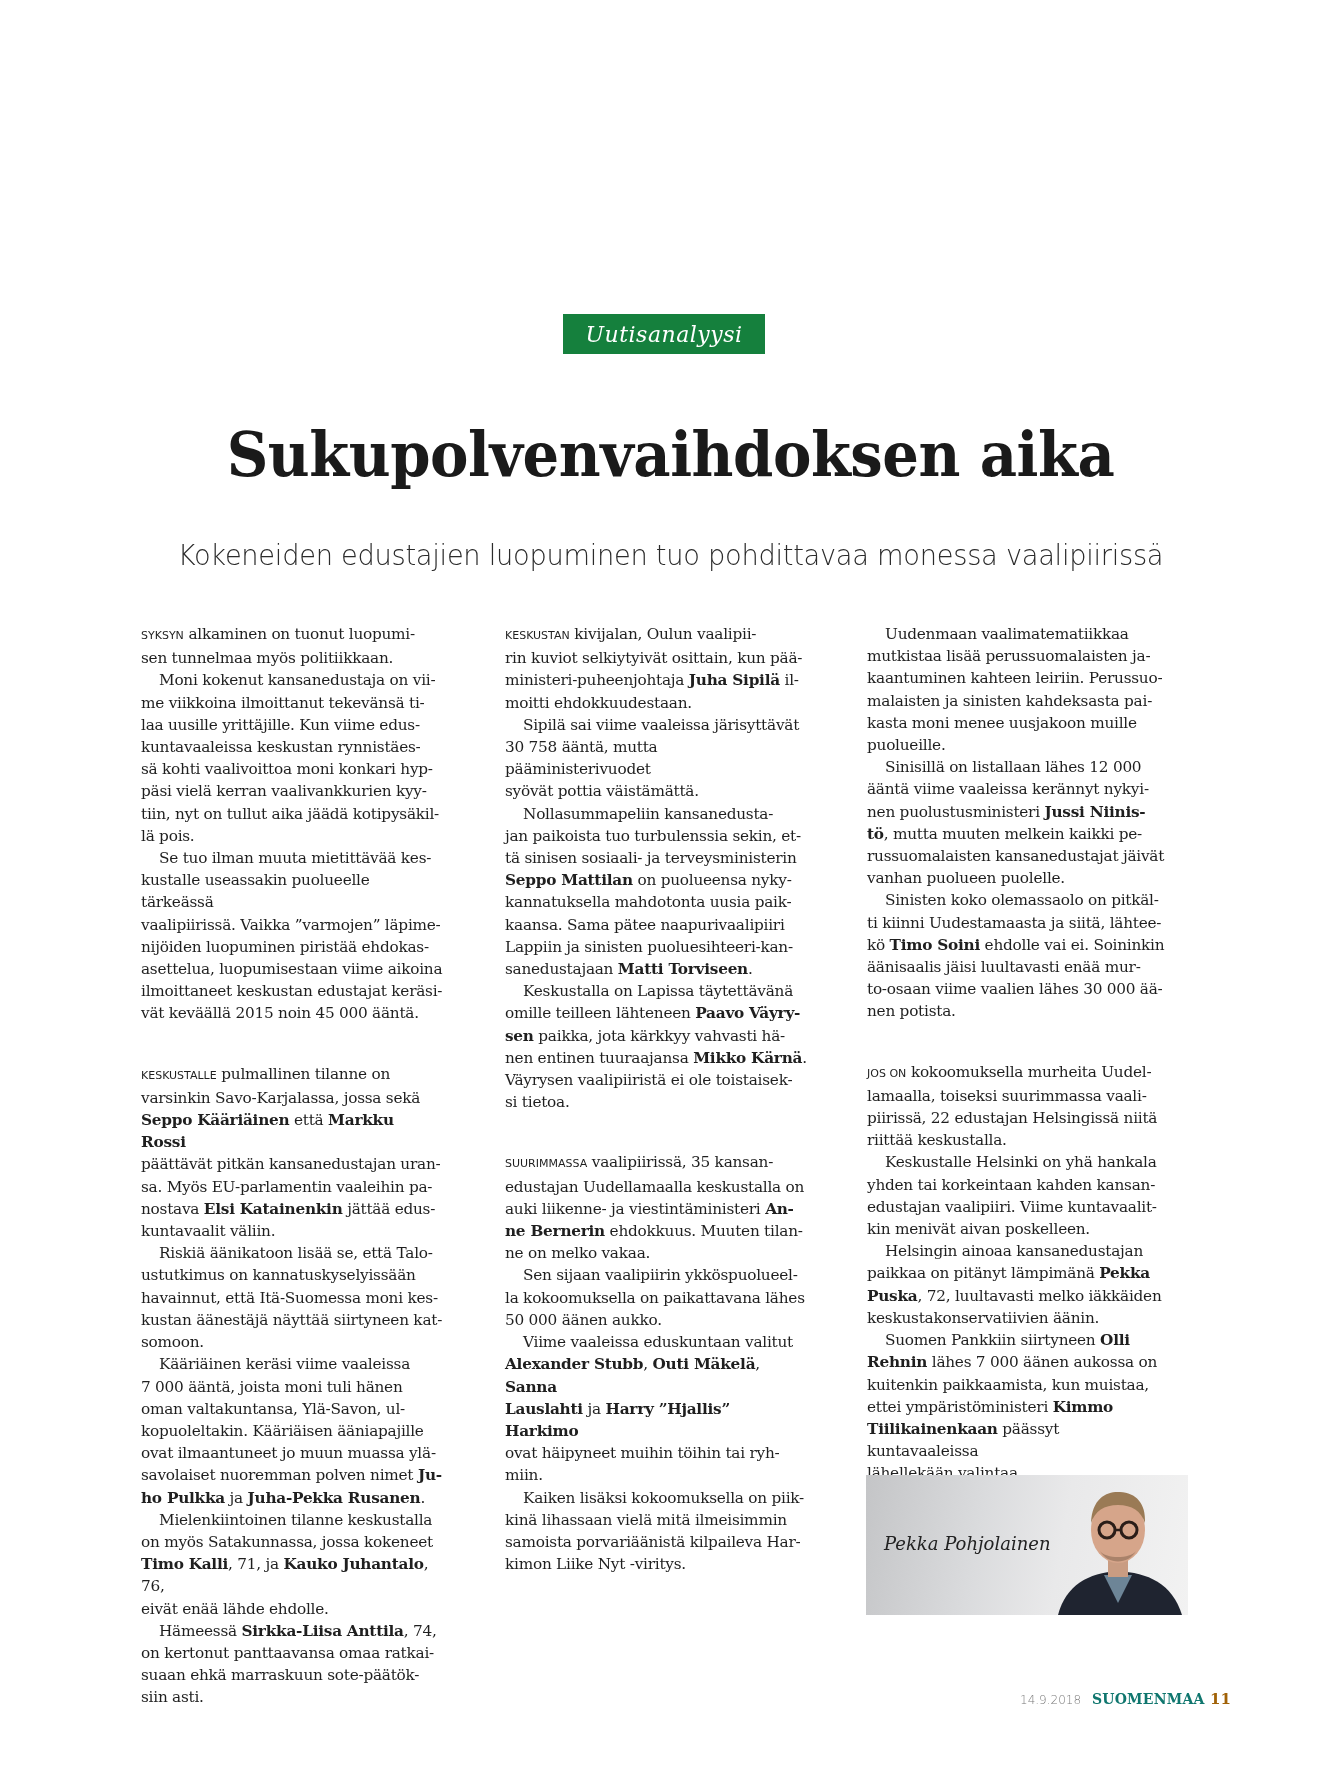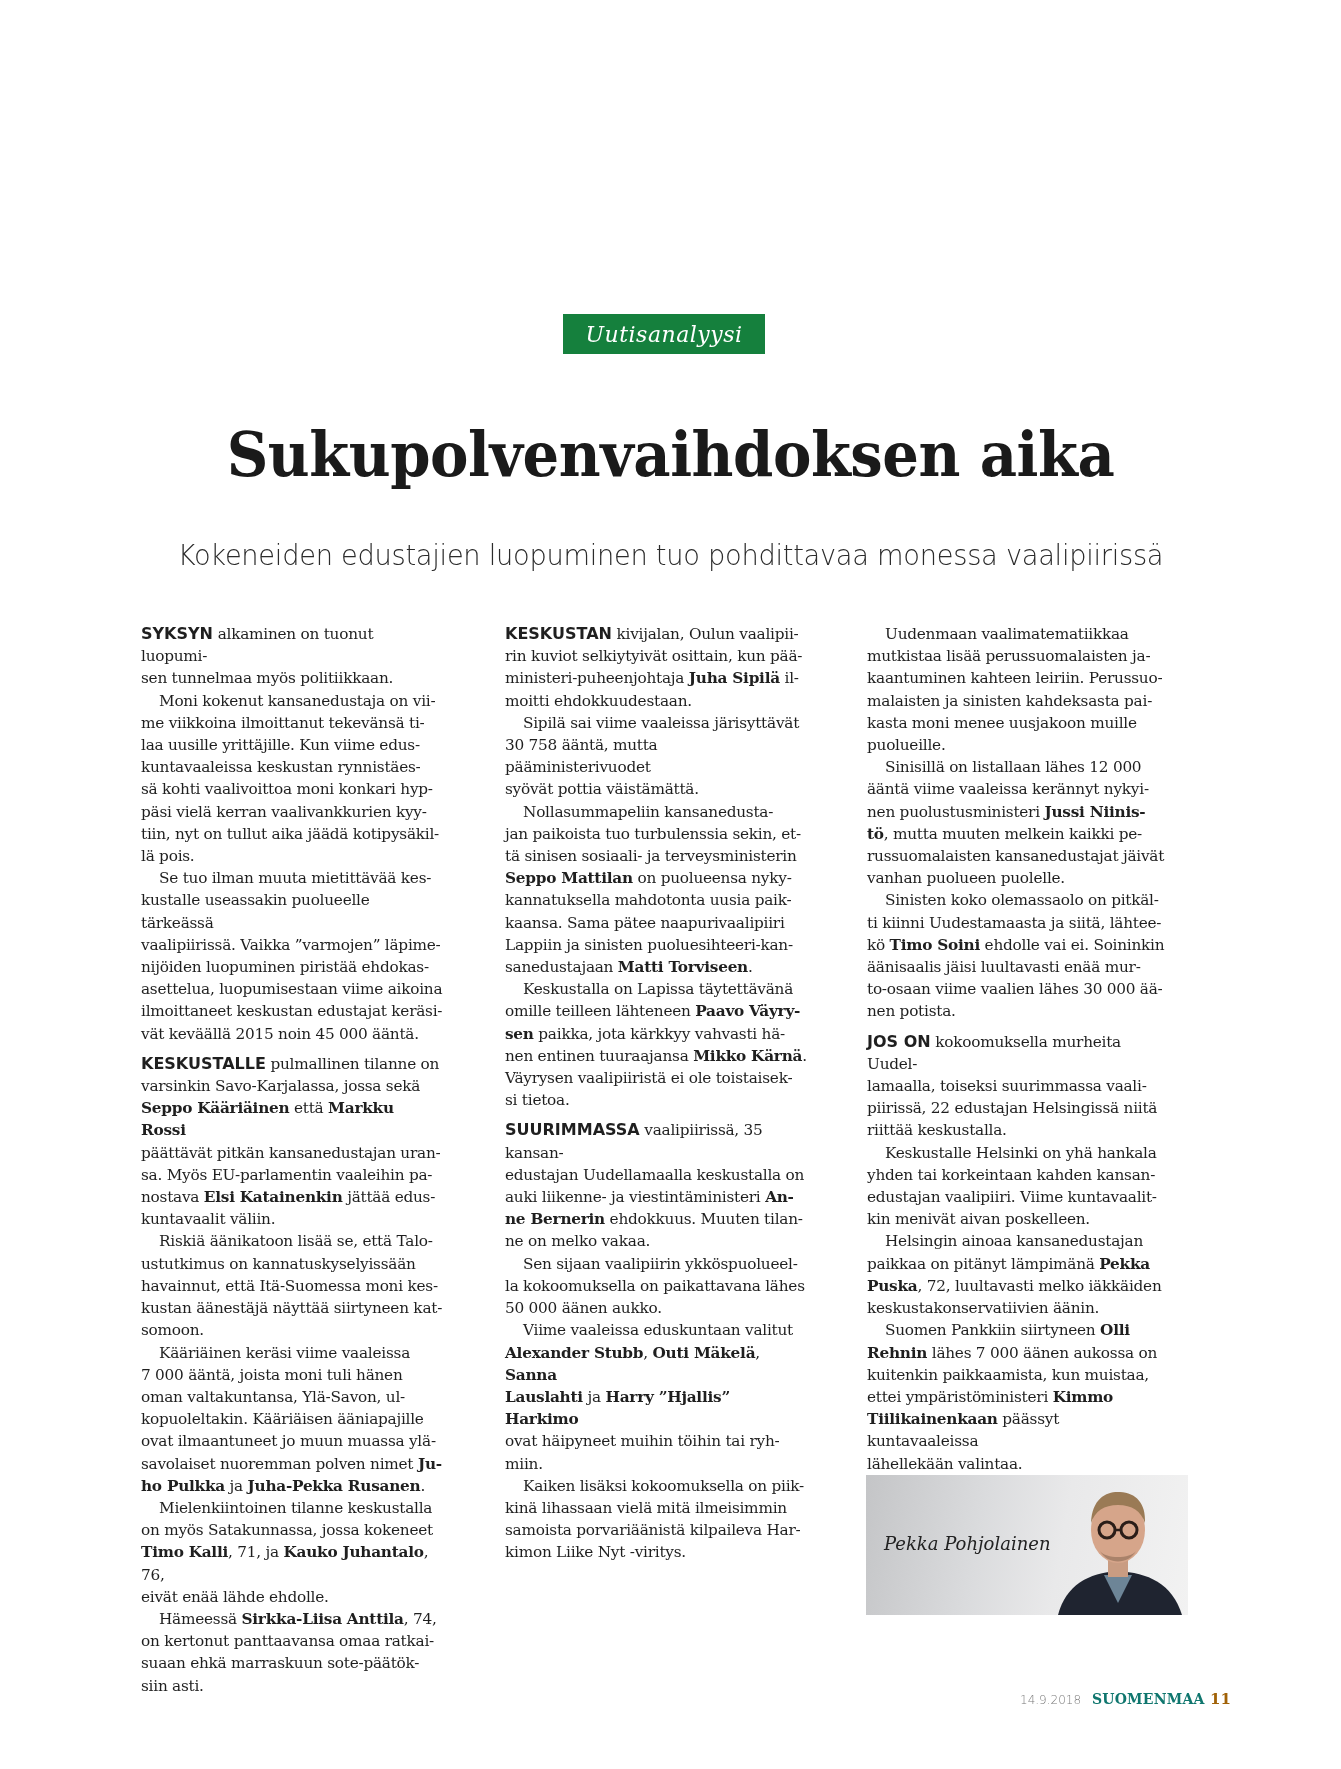--- a/index.html
+++ b/index.html
@@ -21,23 +21,23 @@
   }
   .col {
     position: absolute; top: 623px; width: 302px;
     font-family: "DejaVu Serif", serif; font-size: 15.3px; line-height: 22.2px; color: #1f1f1f;
     letter-spacing: -0.25px;
   }
   .col1 { left: 141px; }
   .col2 { left: 505px; }
   .col3 { left: 867px; }
   .col p { margin: 0; text-indent: 18px; hyphens: manual; }
-  .col p.lead { text-indent: 0; margin-top: 8px; }
+  .col p.lead { text-indent: 0; margin-top: 38px; }
   .col p.lead.first { margin-top: 0; }
-  .kicker { font-family: "DejaVu Sans", sans-serif; font-weight: bold; font-size: 16px; letter-spacing: 0; }
+  .kicker { font-family: "DejaVu Sans", sans-serif; font-weight: normal; font-size: 11px; letter-spacing: 0; }
   .col b { font-weight: bold; }
   .photo {
     position: absolute; left: 866px; top: 1475px; width: 322px; height: 140px;
     background: linear-gradient(100deg, #c4c5c7 0%, #dadbdd 35%, #e9e9ea 60%, #f2f2f2 100%);
     overflow: hidden;
   }
   .photo .name {
     position: absolute; left: 18px; top: 58px; font-family: "DejaVu Serif", serif; font-style: italic;
     font-size: 18px; color: #222;
   }

